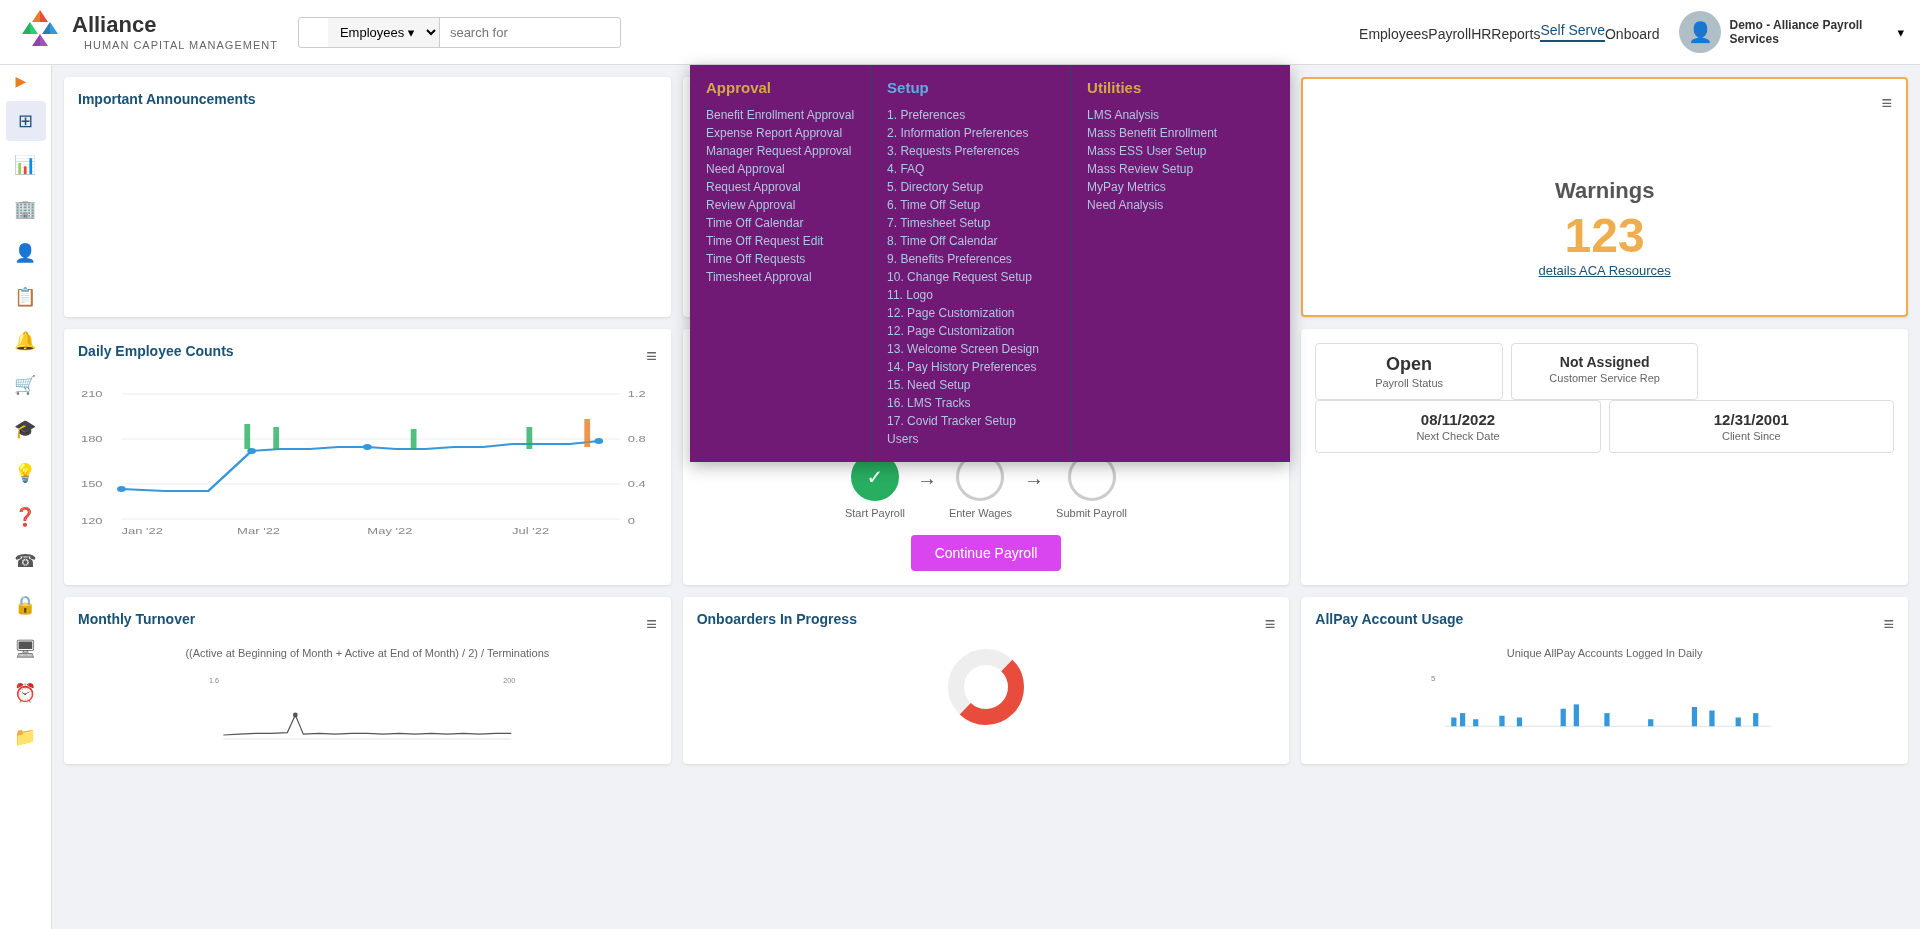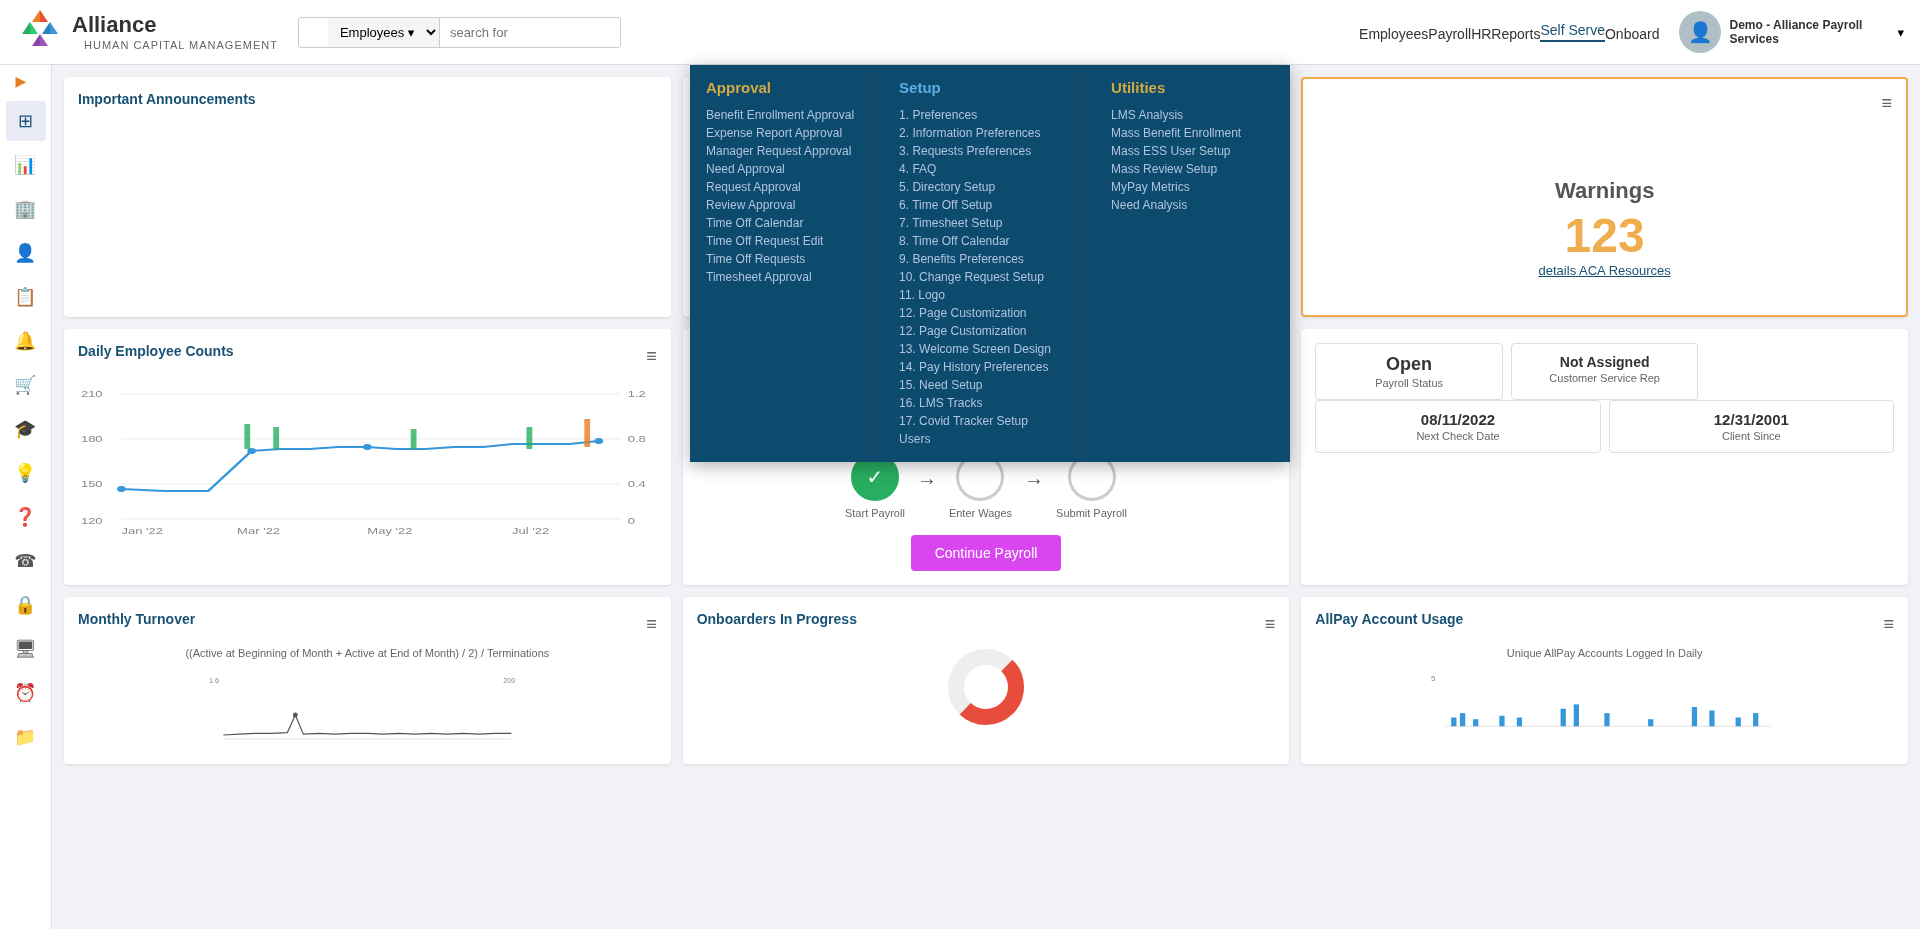--- a/index.html
+++ b/index.html
@@ -283,24 +283,24 @@
       left: 0;
       right: 0;
       bottom: 0;
       z-index: 200;
       pointer-events: none;
     }
     .dropdown-menu {
       position: absolute;
       top: 0;
       left: 690px;
-      background: #0c4a6e;
+      background: #701a75;
       color: #fff;
       display: flex;
-      gap: 12px;
+      gap: 0;
       min-width: 600px;
       pointer-events: all;
       box-shadow: 0 4px 16px rgba(0,0,0,0.3);
     }
     .menu-col {
       padding: 14px 16px;
       min-width: 170px;
     }
     .menu-col:not(:last-child) { border-right: 1px solid #2e4560; }
     .menu-col-title {

